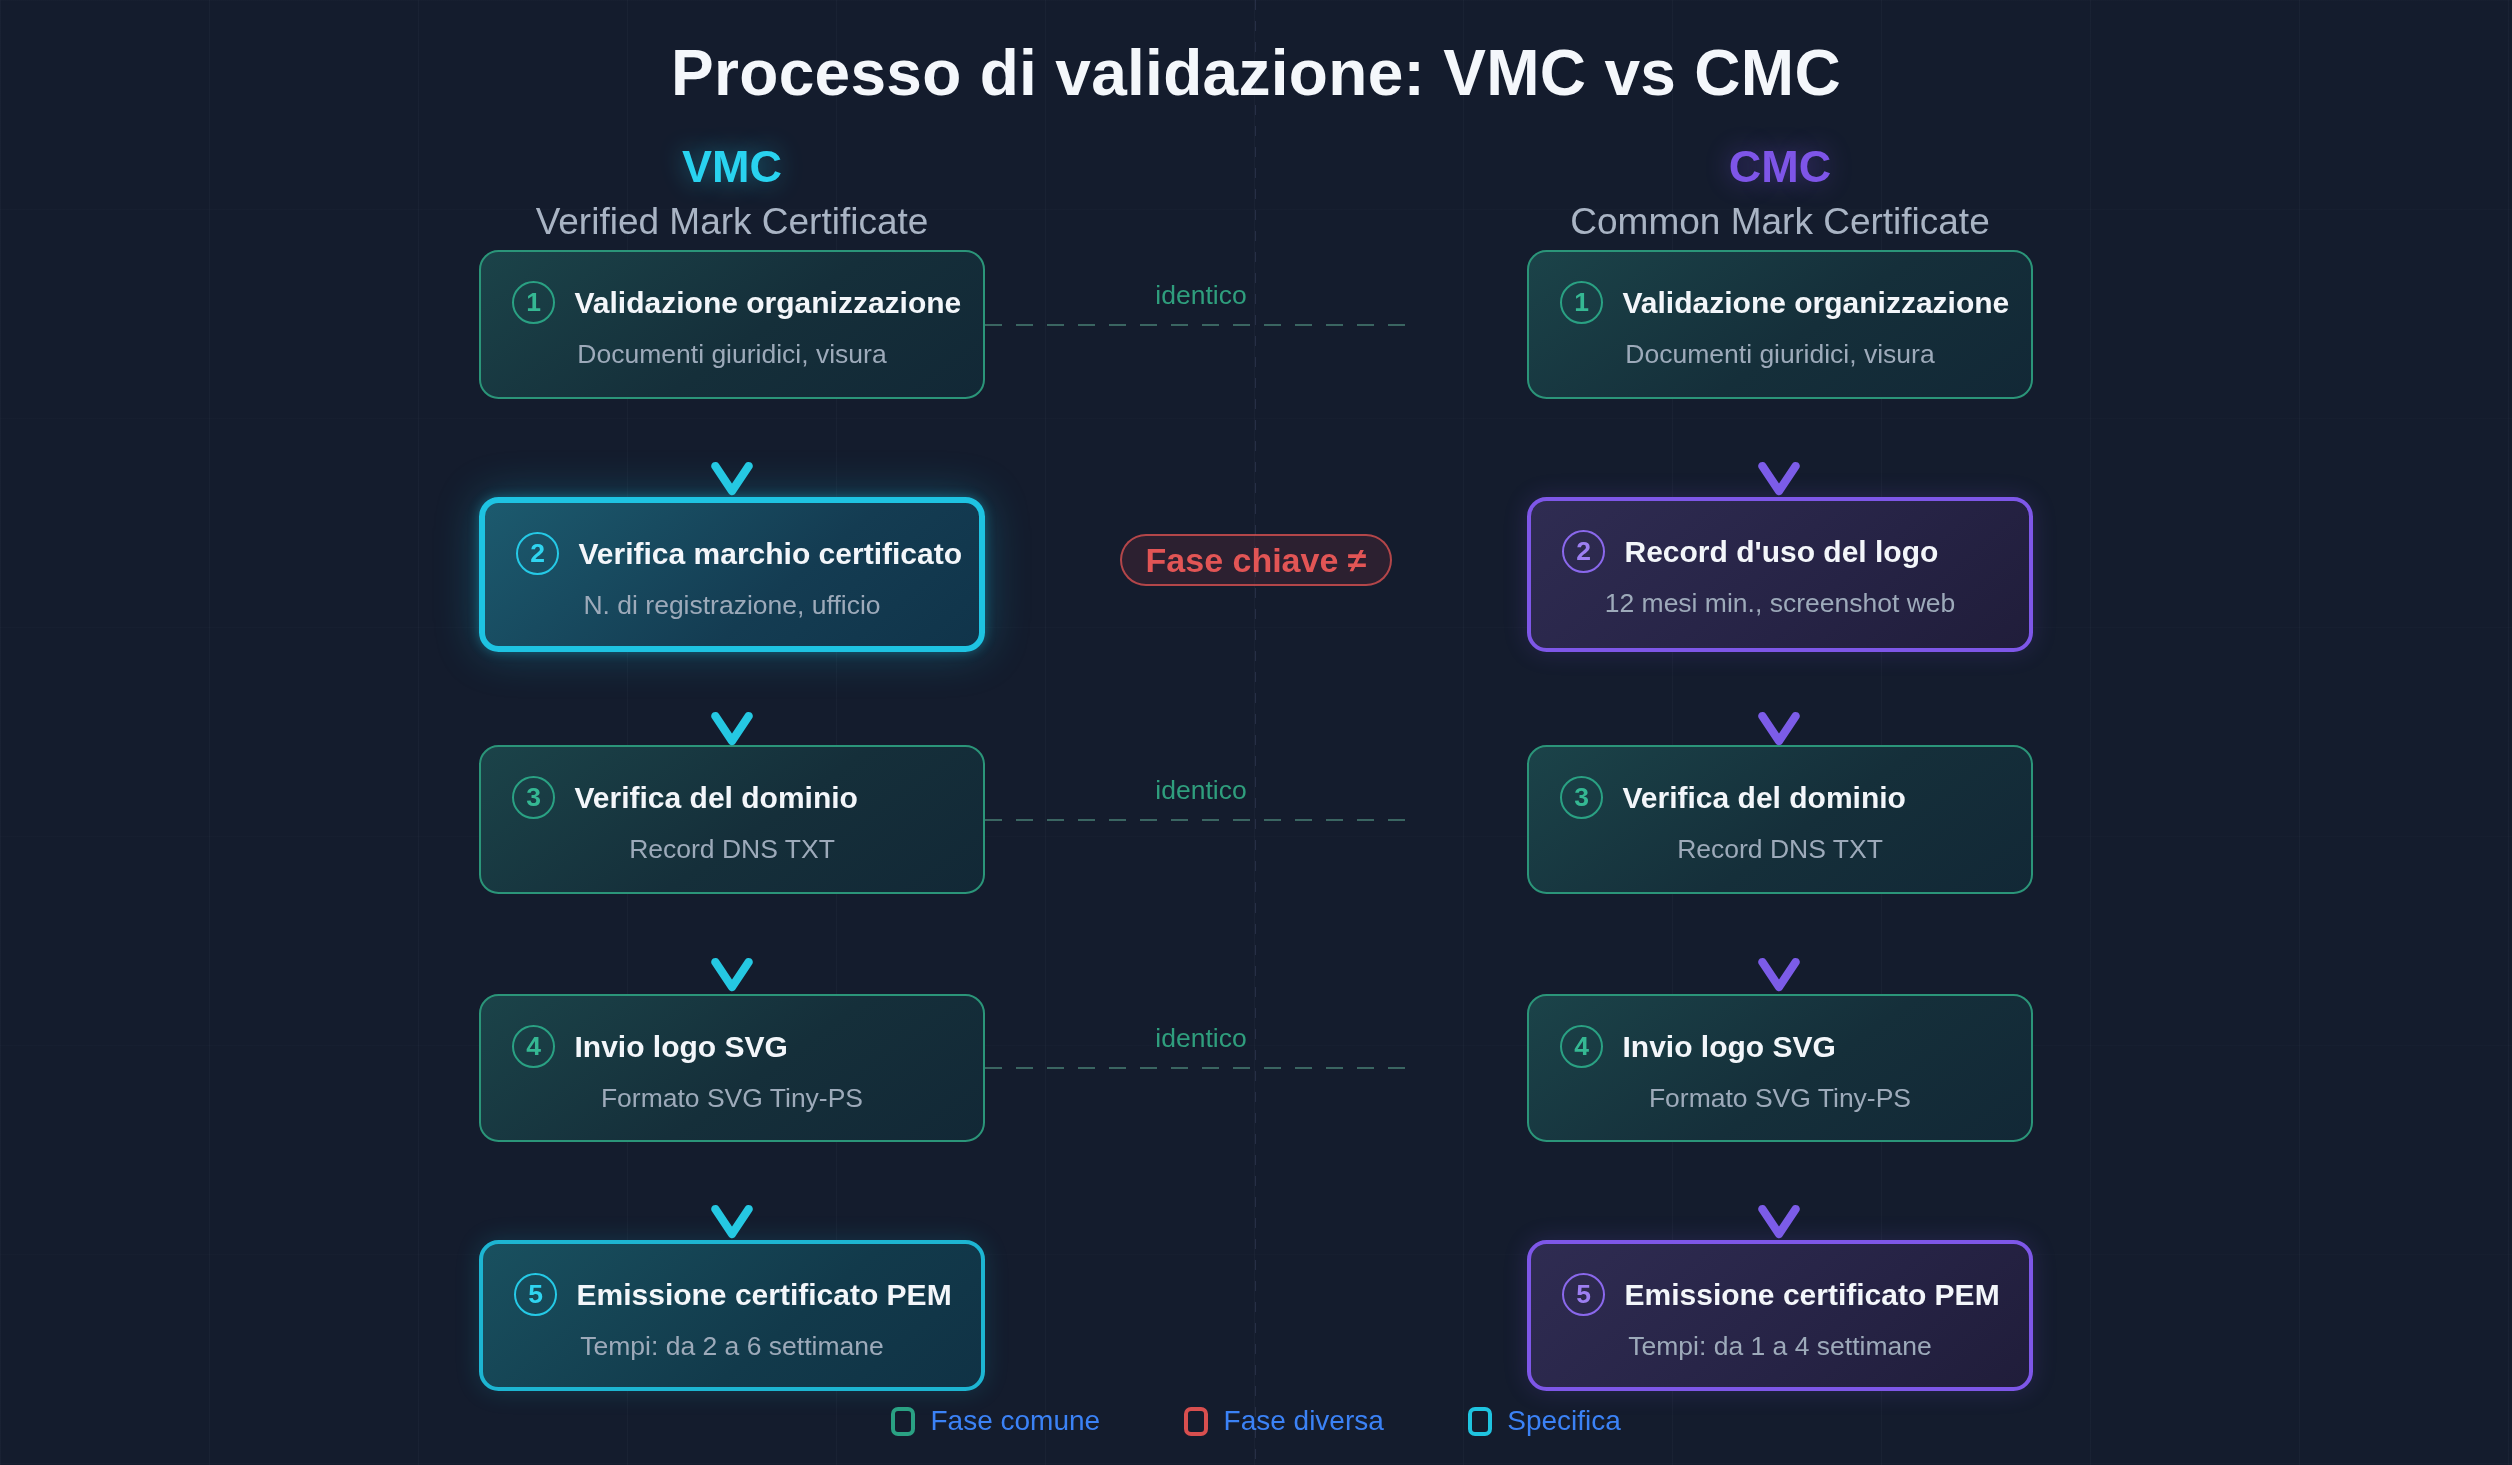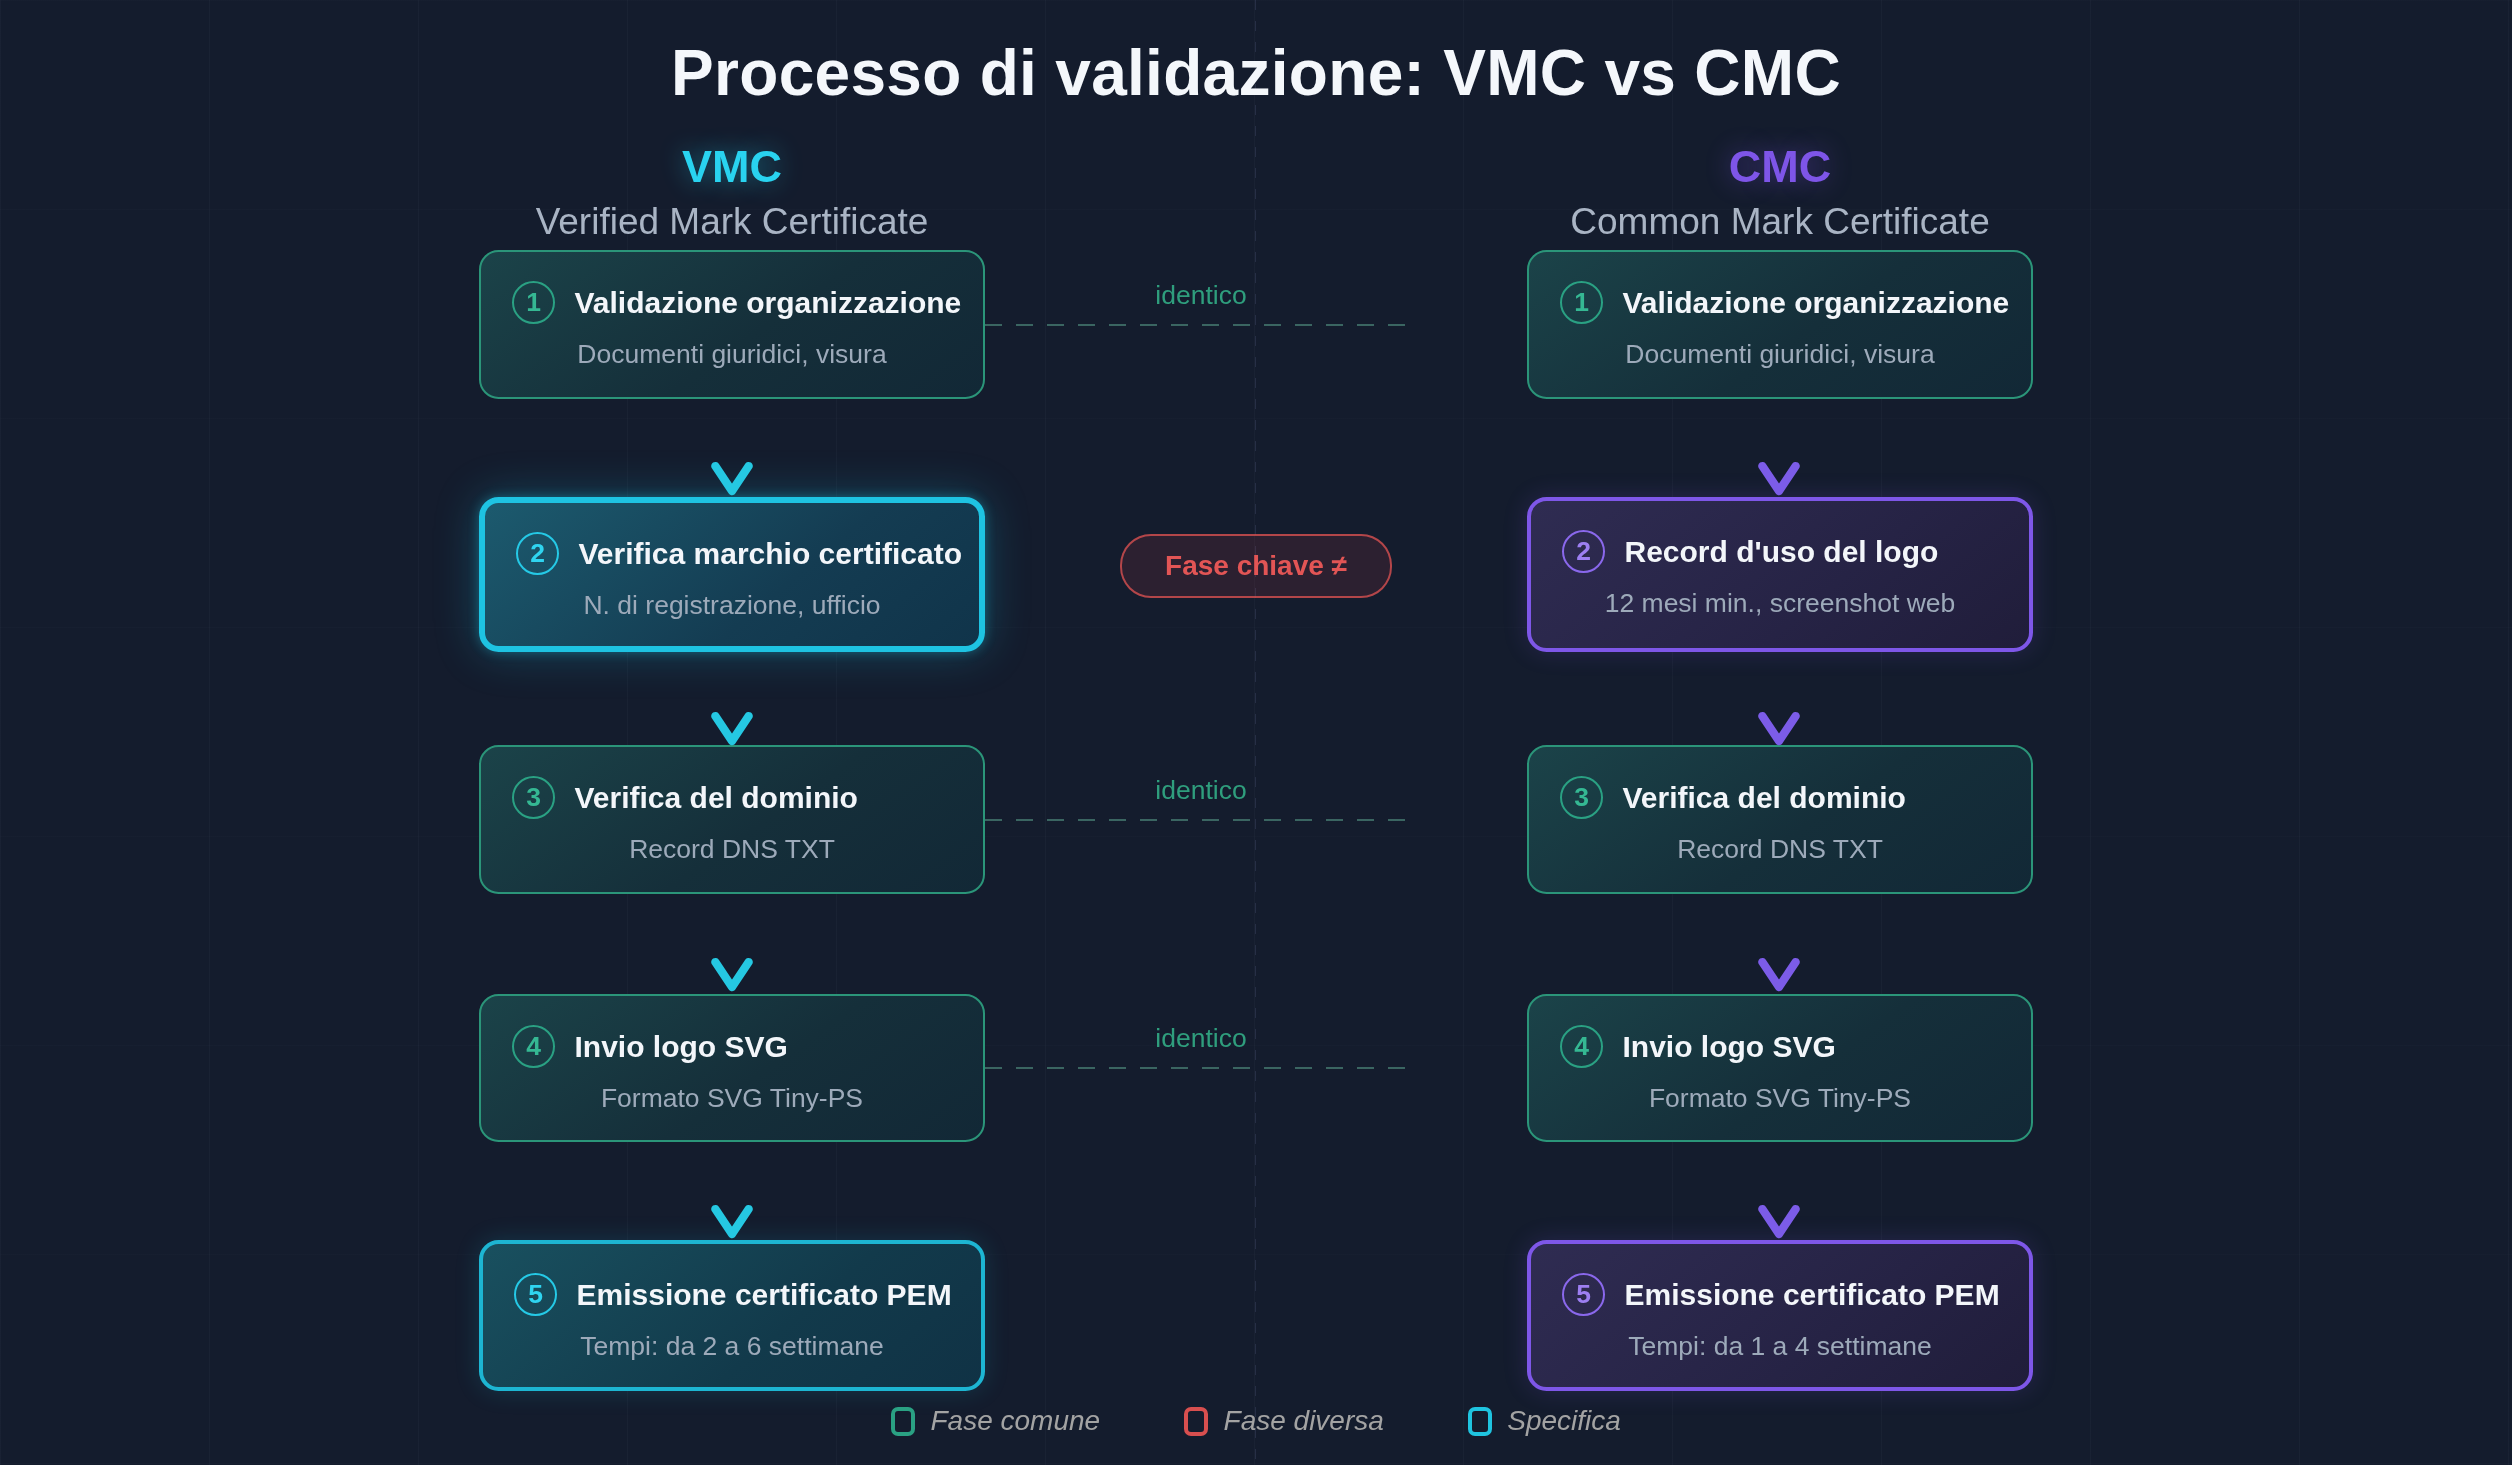--- a/index.html
+++ b/index.html
@@ -76,37 +76,37 @@
   .arrow { position:absolute; width:50px; height:98px; }
 
   .connector { position:absolute; left:985px; width:432px; text-align:center; }
   .connector-label { display:block; font-size:26.5px; color:#2f9e7d; margin-bottom:12.6px; }
   .connector-line {
     height:2.8px; width:100%;
     background:repeating-linear-gradient(90deg, rgba(84,150,132,0.6) 0 16.7px, transparent 16.7px 31px);
   }
 
   .key-pill {
-    position:absolute; left:1120px; top:534px; width:272px; height:64px;
+    position:absolute; left:1120px; top:534px; width:272px; height:52px;
     border-radius:31px; border:2.8px solid rgba(226,83,83,0.75);
     background:rgba(190,60,70,0.14);
     display:flex; align-items:center; justify-content:center;
-    font-size:28px; font-weight:600; color:#e25555;
+    font-size:34px; font-weight:600; color:#e25555;
   }
 
   .legend {
     position:absolute; top:1405px; left:0; width:100%;
     display:flex; justify-content:center; align-items:center; gap:84px;
   }
   .legend-item { display:flex; align-items:center; gap:15.4px; }
   .legend-swatch { width:24px; height:29px; border-radius:7px; border:4.2px solid; }
   .legend-swatch.sw-common   { border-color:#2aa183; }
   .legend-swatch.sw-diff     { border-color:#d84f4f; }
   .legend-swatch.sw-specific { border-color:#1fc4e0; }
-  .legend-label { font-size:28px; color:#a3a3a3;font-style:italic; }
+  .legend-label { font-size:28px; color:#3b82f6; }
 </style>
 </head>
 <body>
 
 <div id="canvas">
 
   <div class="center-guide"></div>
 
   <div class="diagram-title">Processo di validazione: VMC vs CMC</div>
 

